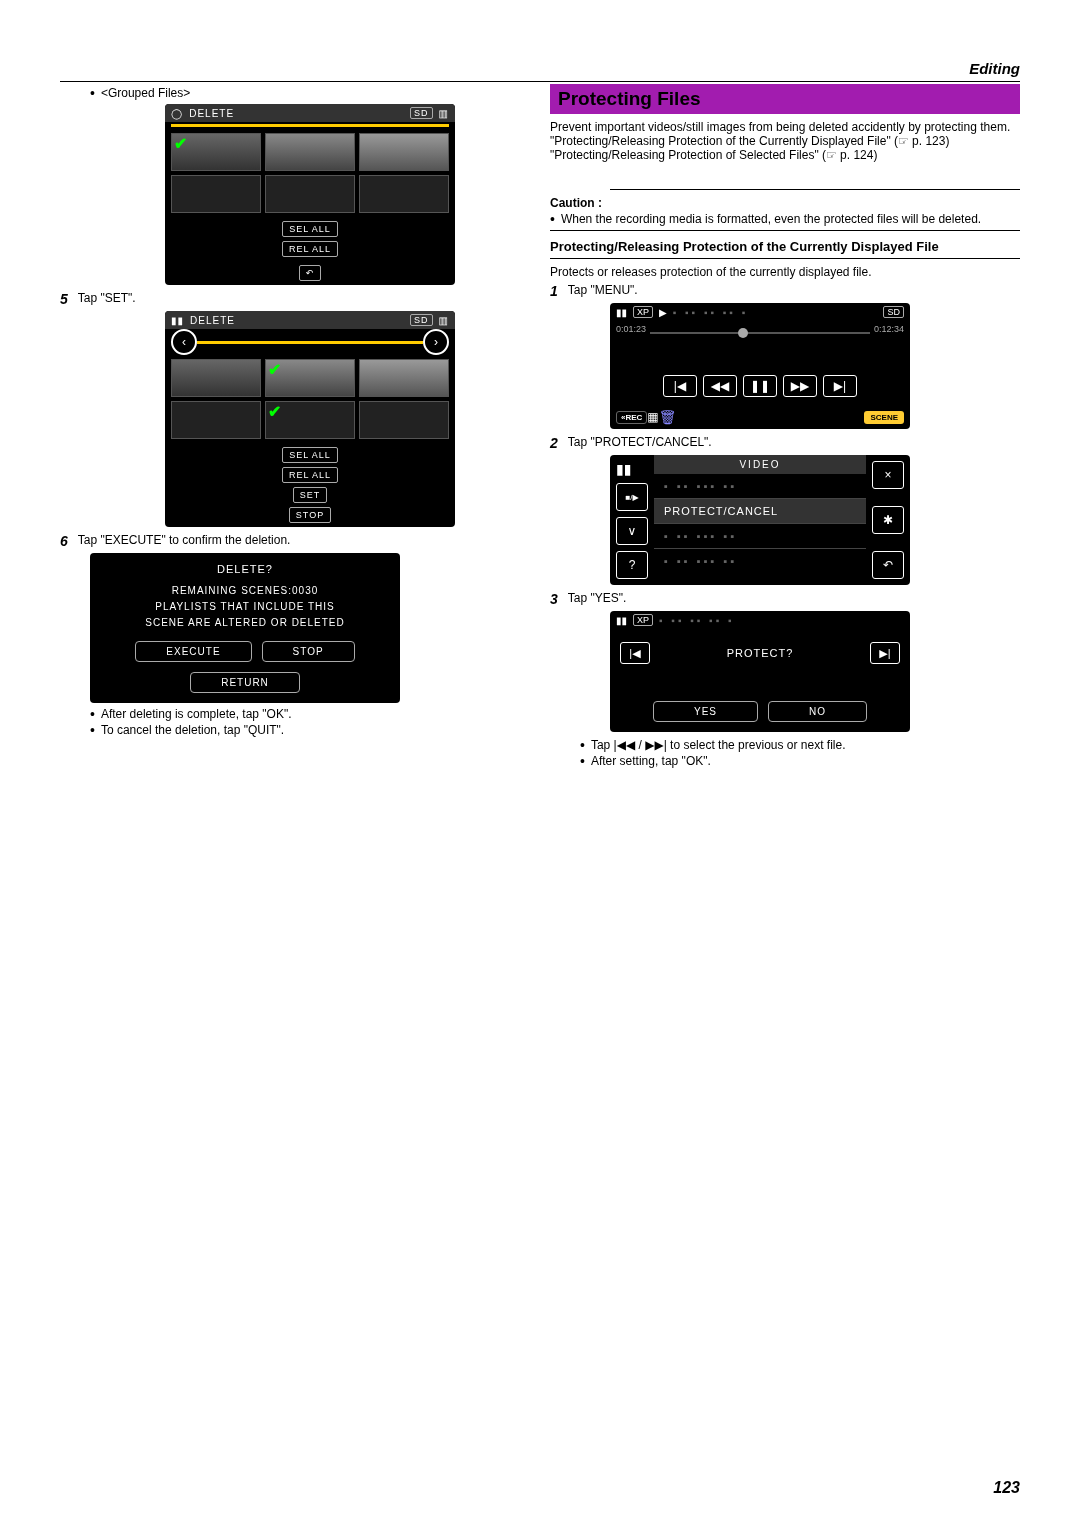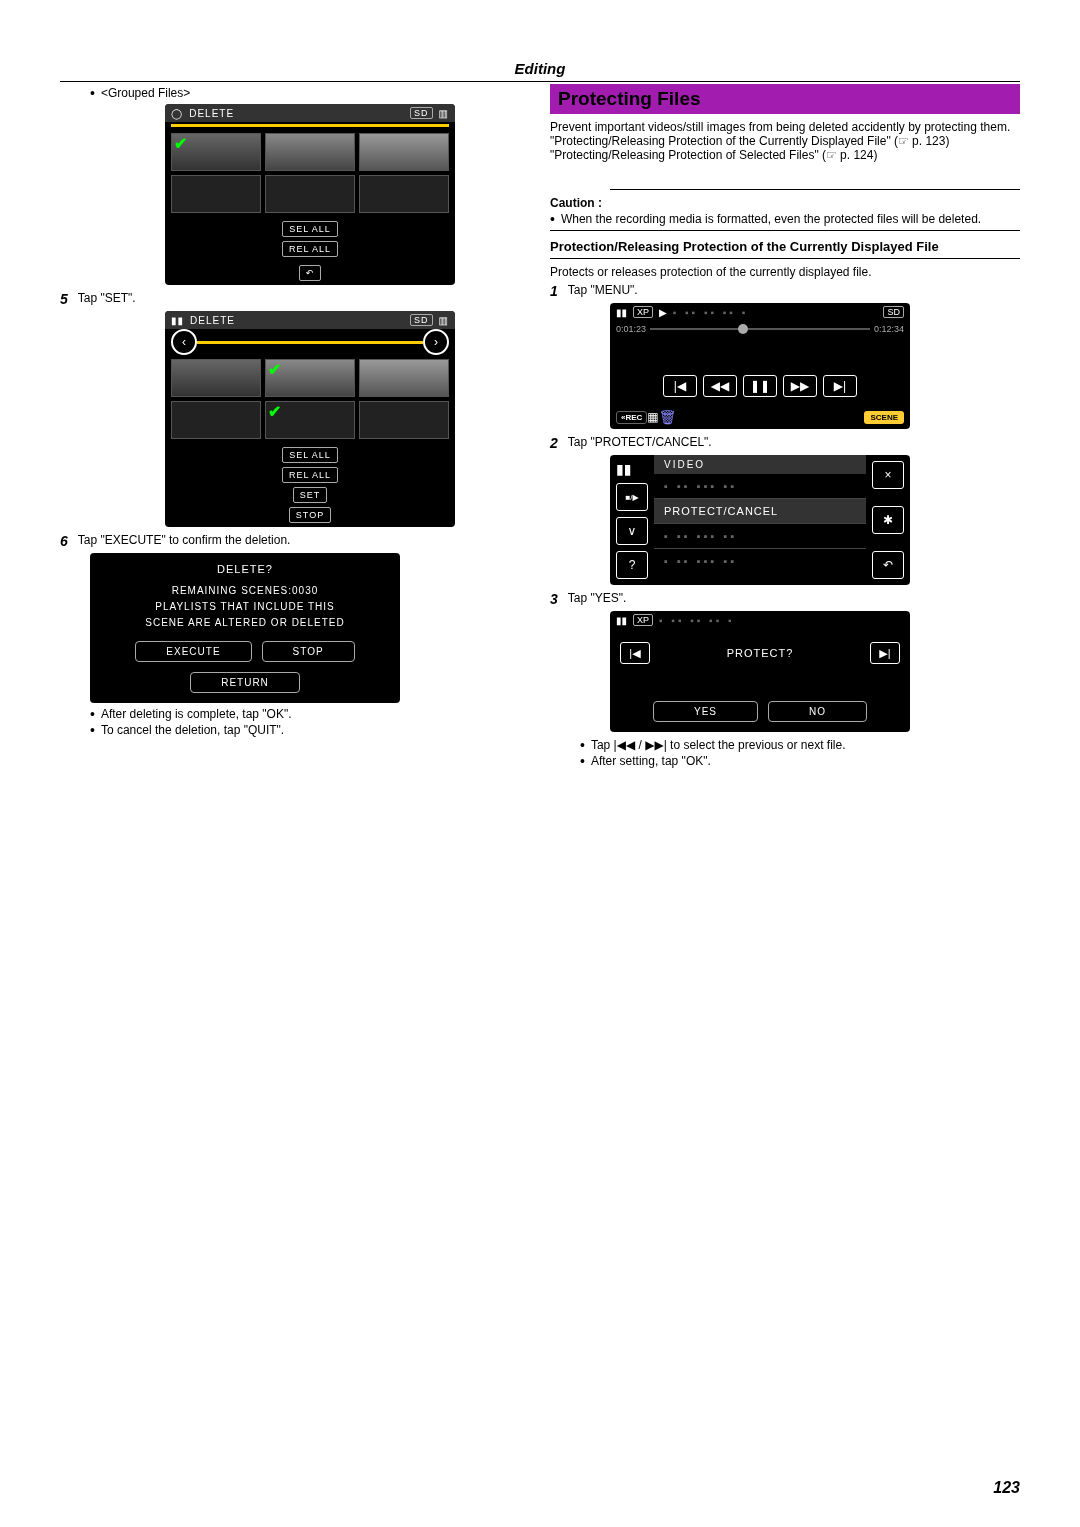--- a/index.html
+++ b/index.html
@@ -1,36 +1,36 @@
 <!DOCTYPE html>
 <html><head>
 <meta charset="utf-8">
 <style>
   body { font-family: Arial, Helvetica, sans-serif; font-size: 12px; color: #000; margin:0; background:#fff;}
   .page { width: 1080px; min-height: 1527px; margin:0 auto; position:relative; padding: 60px 60px 40px 60px; box-sizing:border-box;}
   .rule-top { border-top:1.5px solid #000; margin-bottom: 2px;}
-  .header-right { text-align:center; font-weight:bold; font-style:italic; font-size:15px; margin-bottom:4px;}
+  .header-right { text-align:right; font-weight:bold; font-style:italic; font-size:15px; margin-bottom:4px;}
   .columns { display:flex; gap:20px;}
   .col { flex:1;}
   .bullet { display:flex; gap:6px; margin:2px 0;}
   .bullet::before { content:"•"; font-size:14px; line-height:14px;}
   .step { display:flex; gap:10px; margin:4px 0;}
   .step-num { font-weight:bold; font-style:italic; font-size:14px;}
   .lcd { background:#000; color:#fff; border-radius:4px; margin:4px auto 6px auto; overflow:hidden;}
   .lcd-header { background:#333; display:flex; align-items:center; gap:6px; padding:3px 6px; font-size:10px; letter-spacing:1px;}
   .icon-box { border:1px solid #aaa; border-radius:2px; padding:0 3px; font-size:9px;}
   .grid-thumbs { display:grid; grid-template-columns: repeat(3, 1fr); gap:4px; padding:4px 6px;}
   .thumb { background:#222; height:36px; border:1px solid #555; position:relative;}
   .thumb.check::after{content:"✔"; color:#0f0; position:absolute; left:2px; top:0; font-weight:bold; font-size:16px;}
   .img1{background:linear-gradient(#666,#333);}
   .img2{background:linear-gradient(#888,#444);}
   .img3{background:linear-gradient(#999,#555);}
   .lcd-footer { display:flex; gap:4px; padding:4px 16px; align-items:center;flex-direction:column;}
   .btn-sm { border:1px solid #aaa; color:#fff; font-size:9px; padding:2px 6px; border-radius:2px; letter-spacing:1px;}
-  .seek-row{display:flex; align-items:center; gap:4px; padding:3px 6px; font-size:9px; color:#aaa;}
+  .seek-row{display:flex; align-items:flex-end; gap:4px; padding:3px 6px; font-size:9px; color:#aaa;}
   .seek-bar{flex:1;height:2px;background:#555; position:relative;}
   .seek-pos{position:absolute;left:40%;top:-4px;width:10px;height:10px;background:#aaa;border-radius:50%;}
   .playbar{display:flex;gap:6px;justify-content:center;padding:8px 0;}
   .pbtn{border:1.5px solid #fff;border-radius:3px;width:32px;height:20px;display:flex;align-items:center;justify-content:center;font-size:12px;}
   .lcd-bottom{display:flex;justify-content:space-between;padding:4px 6px;align-items:center;}
   .rec-btn{color:#fff;font-size:8px;border:1px solid #666;border-radius:3px;padding:1px 4px;font-weight:bold;}
   .menu-btn{color:#000;background:#ffcc33;font-size:8px;font-weight:bold;padding:2px 6px;border-radius:3px;}
   .title-bar{background:#a21caf;font-weight:bold;font-size:19px;padding:4px 8px;margin-bottom:6px;}
   .caution-label{font-weight:bold;display:inline-block;margin-top:28px;}
   .caution-wrap{display:flex;align-items:center;gap:8px;margin-top:6px}
@@ -51,21 +51,21 @@
   .btn-lg{border:1px solid #aaa;color:#fff;font-size:10px;padding:4px 30px;border-radius:4px;letter-spacing:1px;}
   .arr-side{border:1.5px solid #fff;border-radius:3px;width:28px;height:20px;display:flex;align-items:center;justify-content:center;font-size:11px;}
   .yellow-line{height:3px;background:#ffcc00;margin:2px 6px;}
   .nav-arrows{display:flex;align-items:center;justify-content:space-between;padding:0 6px;}
   .circ-btn{border:2px solid #fff;border-radius:50%;width:22px;height:22px;display:flex;align-items:center;justify-content:center;font-size:12px;}
   .page-num{position:absolute;bottom:30px;right:60px;font-weight:bold;font-style:italic;font-size:16px;}
   .title-row{display:flex;align-items:center;gap:6px;padding:3px 6px;font-size:10px}
   .body-row{display:flex;align-items:center;gap:8px;padding:8px 10px;}
   .flex-sp{flex:1;}
   .trash{color:#88f;font-size:14px;}
-  .menu-title{background:#333;color:#fff;font-size:10px;letter-spacing:2px;padding:4px 10px;}
+  .menu-title{background:#333;color:#fff;font-size:10px;letter-spacing:2px;padding:4px 10px;text-align:center;}
 </style>
 </head>
 <body>
 
 <div class="page">
   <div class="header-right">Editing</div>
   <div class="rule-top"></div>
 
   <div class="columns">
 
@@ -177,21 +177,21 @@
 
       <div class="caution-wrap">
         <span class="caution-label">Caution :</span>
         <div class="line"></div>
       </div>
       <div class="bullet">
           <span>When the recording media is formatted, even the protected files will be deleted.</span>
         </div>
       <div class="sep-line"></div>
 
-      <div class="section-sub">Protection/Releasing Protection of the Currently Displayed File</div>
+      <div class="section-sub">Protecting/Releasing Protection of the Currently Displayed File</div>
       <div class="sep-line"></div>
       <div>Protects or releases protection of the currently displayed file.</div>
 
       <div class="step">
         <span class="step-num">1</span>
         <span>Tap "MENU".</span>
       </div>
 
       <div class="lcd" style="width:300px;margin-left:60px;">
         <div class="title-row">

